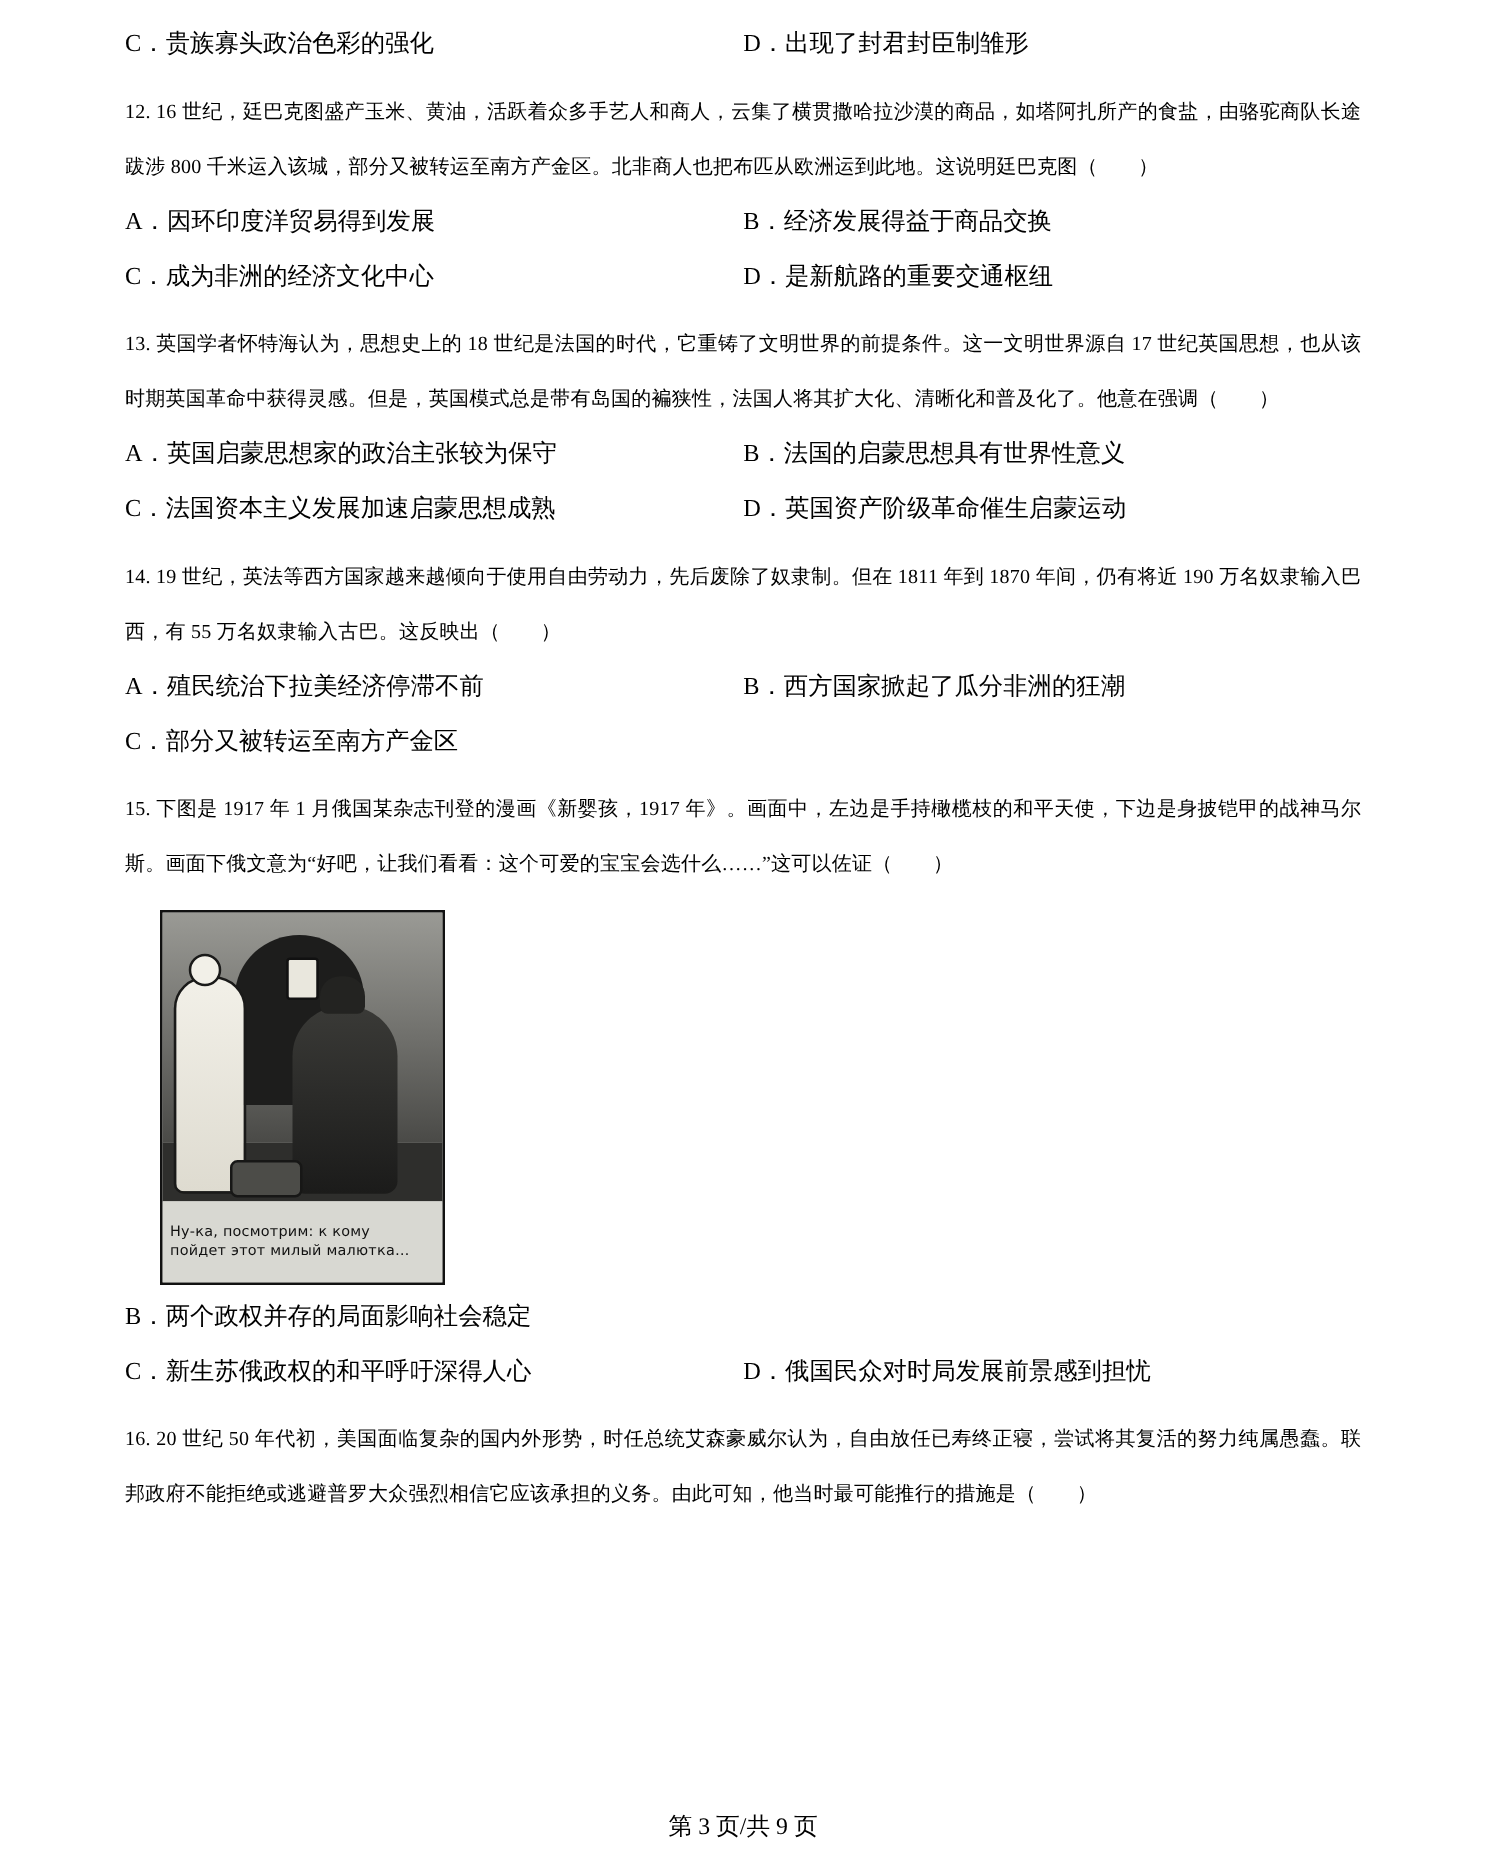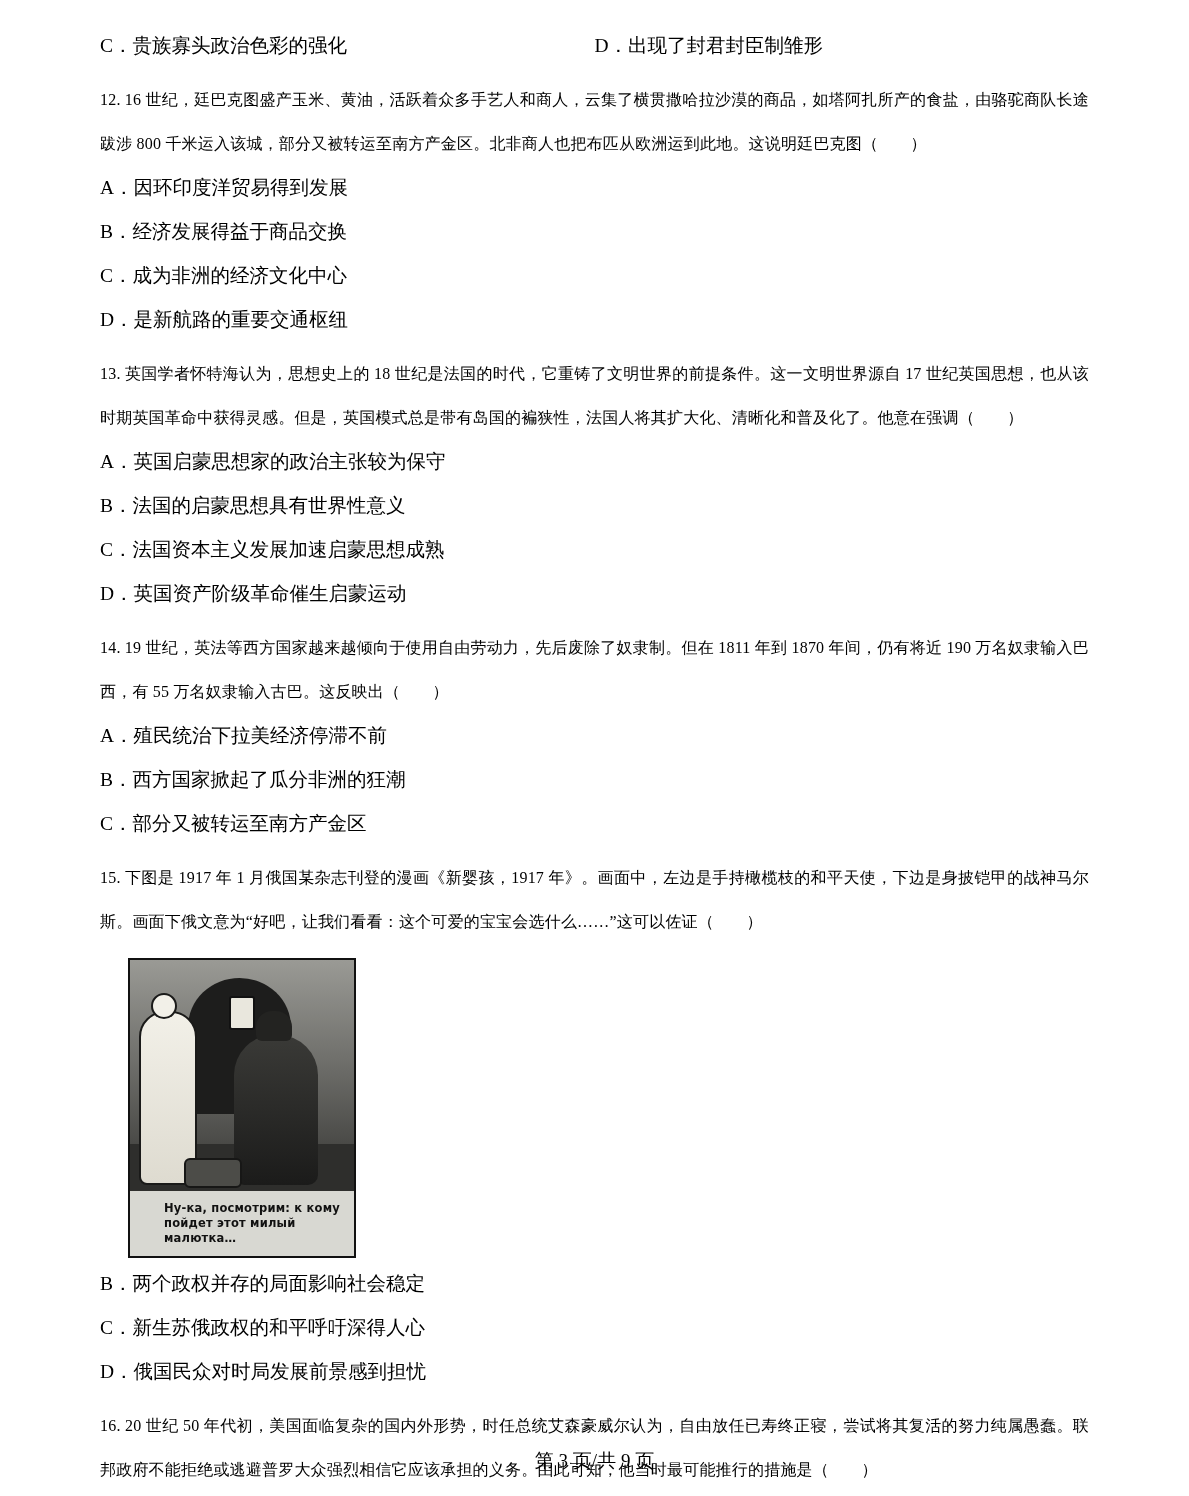--- a/index.html
+++ b/index.html
@@ -12,39 +12,38 @@
     height: 1496px;
     font-family: "Liberation Serif", "DejaVu Serif", serif;
     color: #000000;
     position: relative;
     overflow: hidden;
   }
   .page {
     box-sizing: border-box;
     width: 1189px;
     height: 1496px;
-    padding: 24px 100px 0 100px;
+    padding: 14px 100px 0 100px;
     position: relative;
   }
   .para {
     font-size: 16px;
     line-height: 44px;
     text-align: justify;
     margin: 0;
     letter-spacing: 0.2px;
   }
   .stem {
     margin-top: 10px;
   }
   .opt-row {
     display: flex;
     width: 100%;
     font-size: 19.5px;
     line-height: 44px;
-    flex-direction: column;
   }
   .opt {
     flex: 0 0 50%;
     white-space: nowrap;
   }
   .row-top {
     display: flex;
     width: 100%;
     font-size: 19.5px;
     line-height: 44px;
@@ -139,26 +138,25 @@
   .cartoon .caption {
     position: absolute;
     left: 0; right: 0; bottom: 0;
     height: 22%;
     display: flex;
     flex-direction: column;
     justify-content: center;
     padding: 0 6px;
     box-sizing: border-box;
     font-family: "DejaVu Sans", sans-serif;
-    font-weight: bold;
+    font-weight: normal;
     font-size: 11.5px;
     line-height: 15px;
     color: #111;
     letter-spacing: 0.2px;
-    margin-left: 28px;
   }
   .footer {
     position: absolute;
     left: 0; right: 0;
     bottom: 22px;
     text-align: center;
     font-size: 19px;
     font-family: "Liberation Serif", serif;
     margin-top: 27px;
   }

